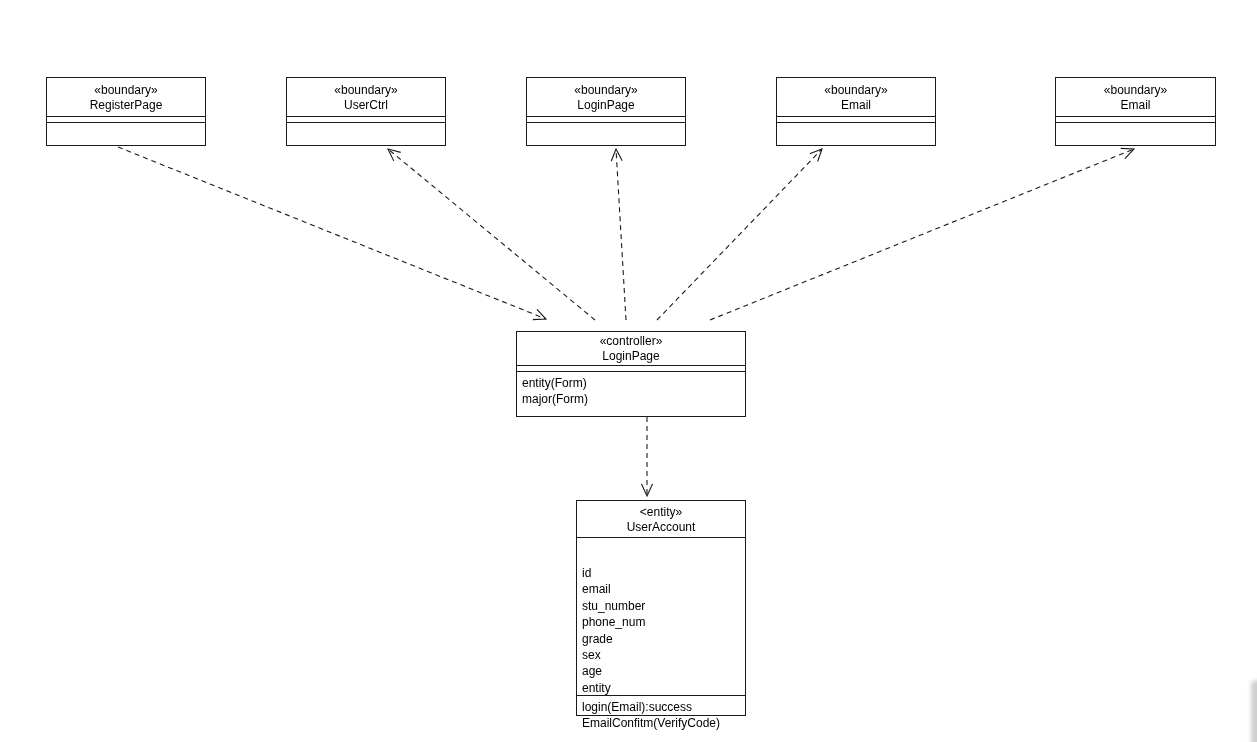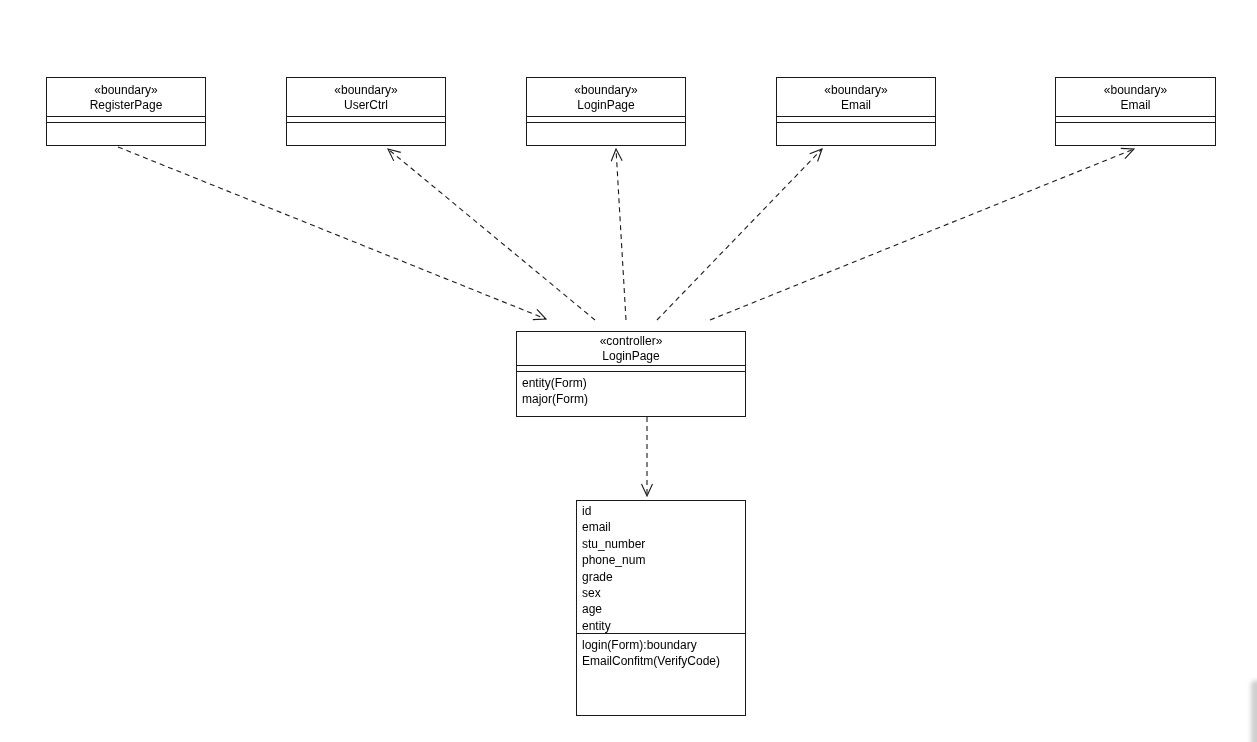--- a/index.html
+++ b/index.html
@@ -60,21 +60,21 @@
 
   
   .controller { width: 230px; height: 86px; }
   .controller .uml-title { height: 34px; padding-top: 2px; }
   .controller .thin-comp { height: 6px; }
   .controller .body-comp { height: 44px; line-height: 16px; }
 
   
   .entity { width: 170px; height: 216px; }
   .entity .uml-title { height: 37px; padding-top: 4px; }
-  .entity .attr-comp { height: 133px; line-height: 16.4px; padding-top: 2px; }
+  .entity .attr-comp { height: 133px; line-height: 16.4px; padding-top: 2px; margin-top: 25px; }
   .entity .body-comp { height: 44px; line-height: 16px; }
 
   .scrollbar-thumb {
     position: absolute;
     left: 1251px;
     top: 680px;
     width: 11px;
     height: 80px;
     border-radius: 6px;
     background: #bfbfbf;
@@ -154,31 +154,35 @@
       <span class="member-row">LoginPage</span>
     </div>
     <div class="uml-comp thin-comp lined"></div>
     <div class="uml-comp body-comp uml-members">
       <span class="member-row">entity(Form)</span>
       <span class="member-row">major(Form)</span>
     </div>
   </div>
 
   <div class="uml-class entity" style="left:576px; top:500px;">
+    <div class="uml-title">
+      <span class="member-row">&lt;entity»</span>
+      <span class="member-row">UserAccount</span>
+    </div>
     <div class="uml-comp attr-comp lined uml-members">
       <span class="member-row">id</span>
       <span class="member-row">email</span>
       <span class="member-row">stu_number</span>
       <span class="member-row">phone_num</span>
       <span class="member-row">grade</span>
       <span class="member-row">sex</span>
       <span class="member-row">age</span>
       <span class="member-row">entity</span>
     </div>
     <div class="uml-comp body-comp uml-members">
-      <span class="member-row">login(Form):boundary</span>
+      <span class="member-row">login(Email):success</span>
       <span class="member-row">EmailConfitm(VerifyCode)</span>
     </div>
   </div>
 
   <div class="scrollbar-thumb"></div>
 
 </div>
 
 </body></html>

